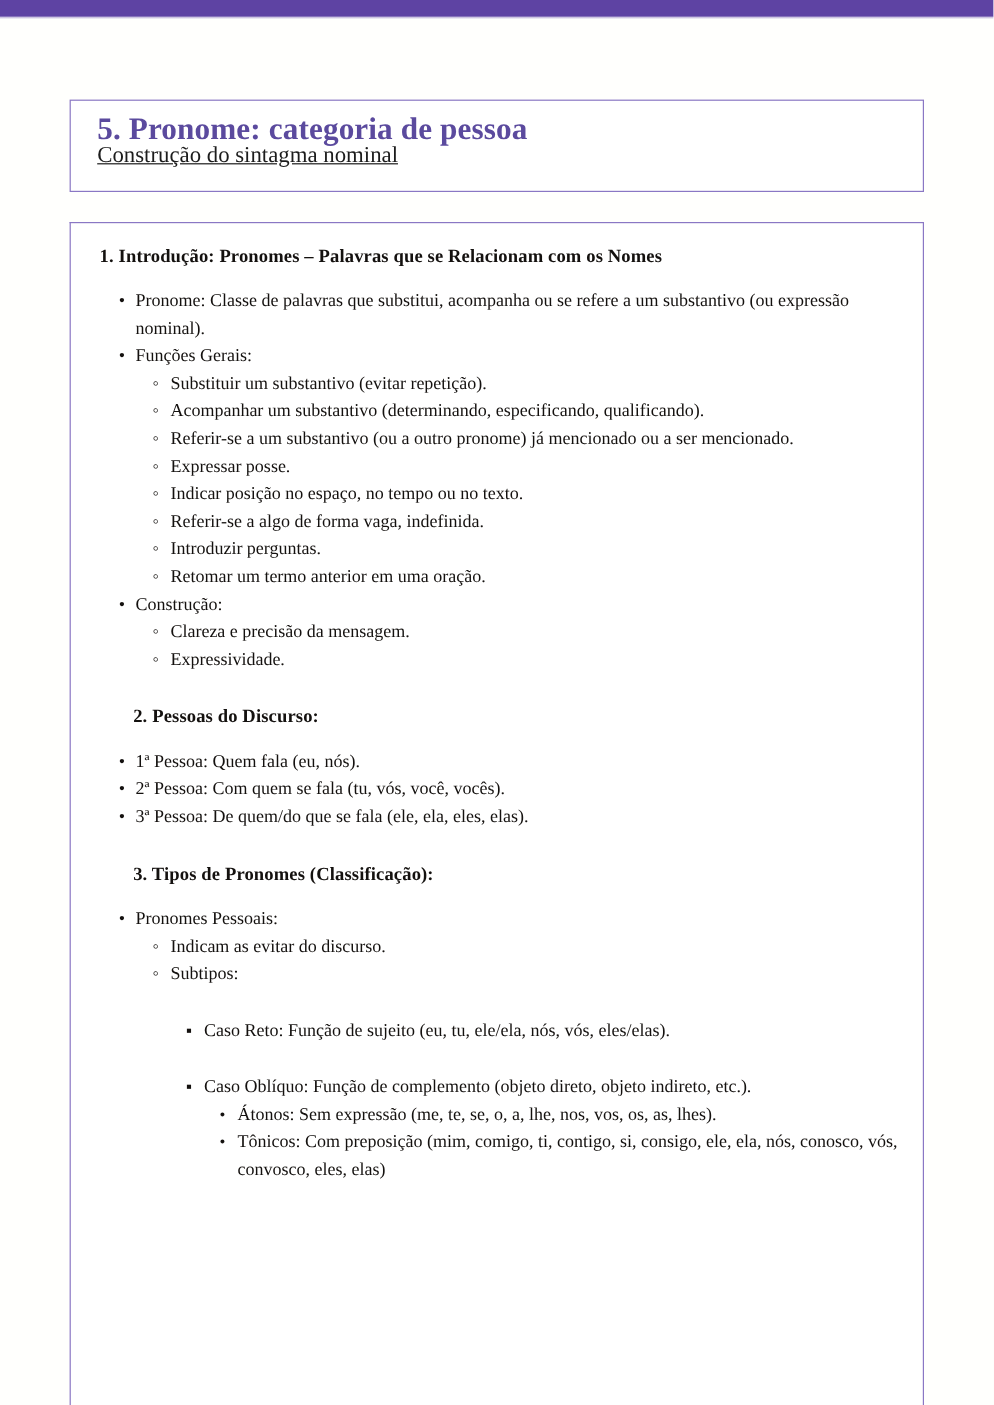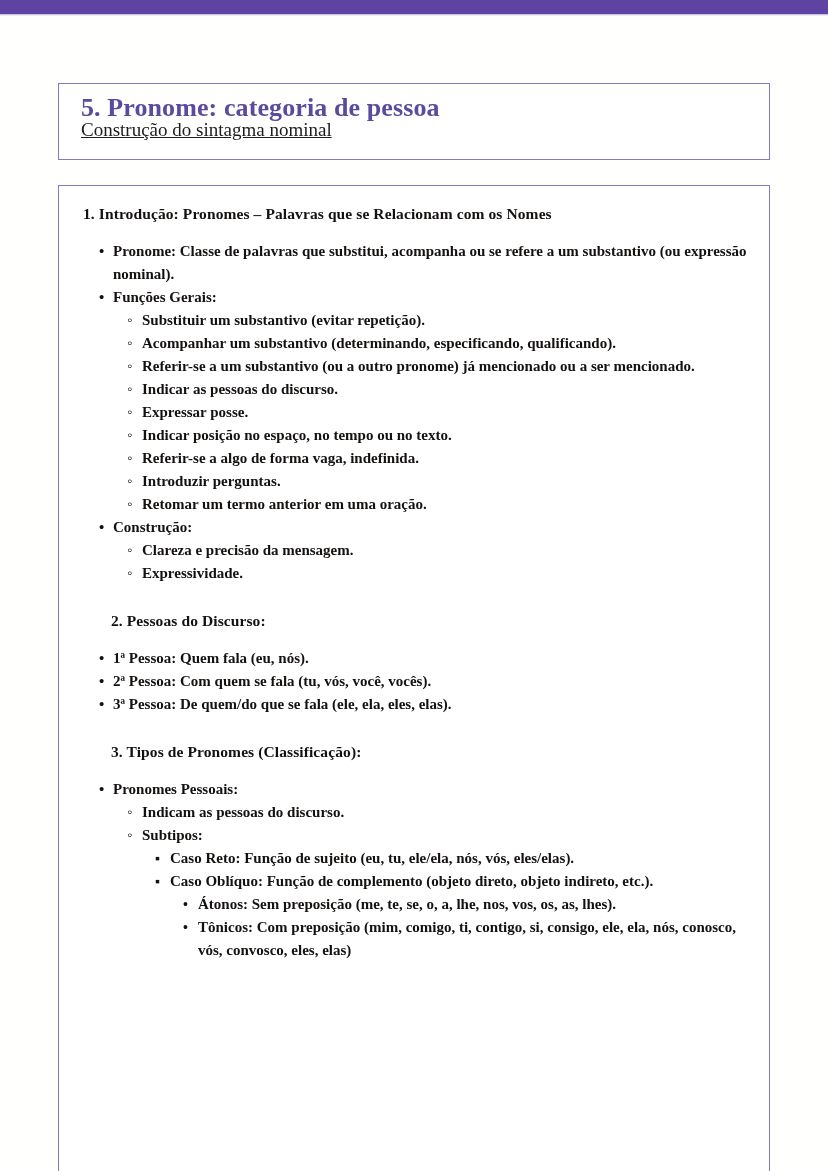--- a/index.html
+++ b/index.html
@@ -160,20 +160,21 @@
     list-style: none;
     margin: 0;
     padding: 0;
   }
   ul.lvl3 > li {
     position: relative;
     padding-left: 28px;
     font-size: 15px;
     line-height: 23px;
     color: #14110f;
+    margin-top: 24px;
   }
   ul.lvl3 > li > .txt::before {
     content: "\25AA";
     position: absolute;
     left: 13px;
     top: 0;
     font-size: 14px;
     line-height: 23px;
     color: #14110f;
   }
@@ -195,21 +196,20 @@
     position: absolute;
     left: 13px;
     top: 0;
     font-size: 14px;
     line-height: 23px;
     color: #14110f;
   }
 
   .txt {
     display: block;
-    font-weight: bold;
   }
 </style>
 </head>
 <body>
 
 <div class="page">
 
   <div class="top-bar"></div>
   <div class="top-bar-shadow"></div>
 
@@ -234,23 +234,20 @@
             <li>
                 <span class="txt">Substituir um substantivo (evitar repetição).</span>
               </li>
             <li>
                 <span class="txt">Acompanhar um substantivo (determinando, especificando, qualificando).</span>
               </li>
             <li>
                 <span class="txt">Referir-se a um substantivo (ou a outro pronome) já mencionado ou a ser mencionado.</span>
               </li>
             <li>
-                <span class="txt">Indicar as pessoas do discurso.</span>
-              </li>
-            <li>
                 <span class="txt">Expressar posse.</span>
               </li>
             <li>
                 <span class="txt">Indicar posição no espaço, no tempo ou no texto.</span>
               </li>
             <li>
                 <span class="txt">Referir-se a algo de forma vaga, indefinida.</span>
               </li>
             <li>
                 <span class="txt">Introduzir perguntas.</span>
@@ -285,33 +282,33 @@
             <span class="txt">3ª Pessoa: De quem/do que se fala (ele, ela, eles, elas).</span>
           </li>
       </ul>
 
       <h2 class="section-heading spaced">3. Tipos de Pronomes (Classificação):</h2>
       <ul class="lvl1">
         <li>
           <span class="txt">Pronomes Pessoais:</span>
           <ul class="lvl2">
             <li>
-              <span class="txt">Indicam as pessoas do discurso.</span>
+              <span class="txt">Indicam as evitar do discurso.</span>
             </li>
             <li>
               <span class="txt">Subtipos:</span>
               <ul class="lvl3">
                 <li>
                   <span class="txt">Caso Reto: Função de sujeito (eu, tu, ele/ela, nós, vós, eles/elas).</span>
                 </li>
                 <li>
                   <span class="txt">Caso Oblíquo: Função de complemento (objeto direto, objeto indireto, etc.).</span>
                   <ul class="lvl4">
                     <li>
-                        <span class="txt">Átonos: Sem preposição (me, te, se, o, a, lhe, nos, vos, os, as, lhes).</span>
+                        <span class="txt">Átonos: Sem expressão (me, te, se, o, a, lhe, nos, vos, os, as, lhes).</span>
                       </li>
                     <li>
                         <span class="txt">Tônicos: Com preposição (mim, comigo, ti, contigo, si, consigo, ele, ela, nós, conosco, vós, convosco, eles, elas)</span>
                       </li>
                   </ul>
                 </li>
               </ul>
             </li>
           </ul>
         </li>

